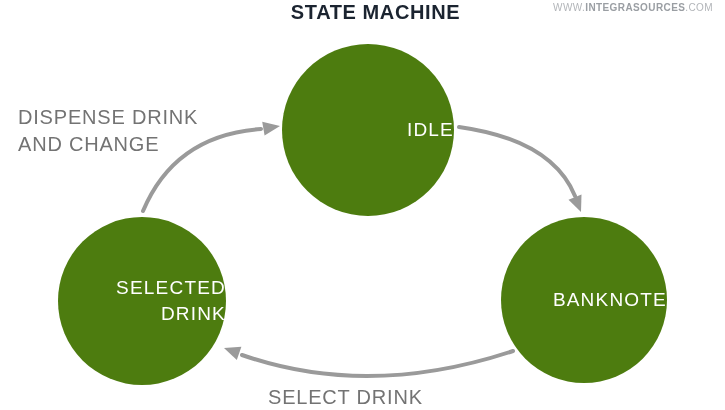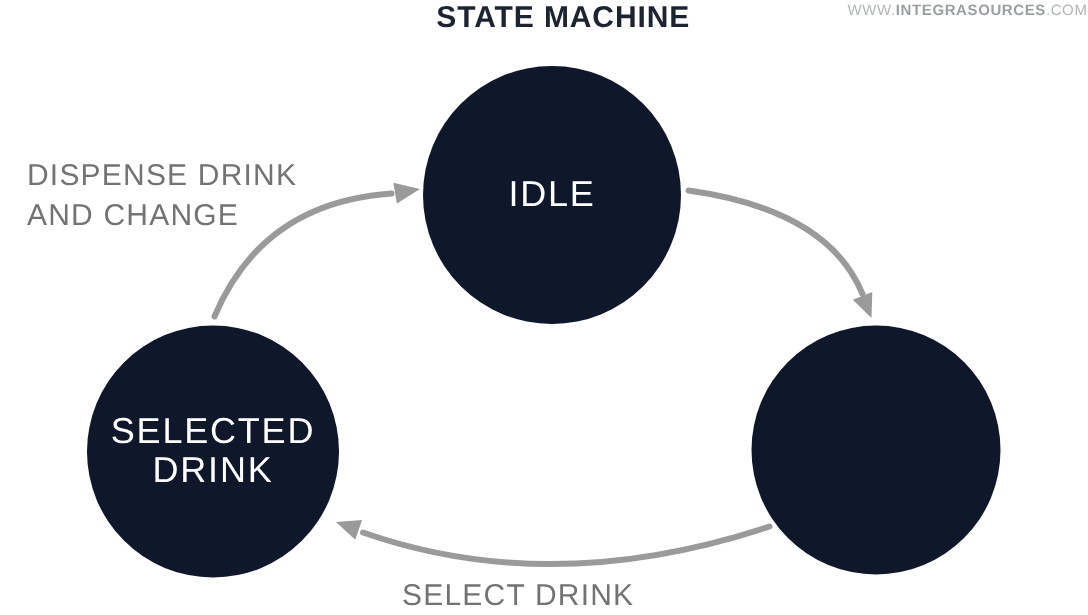--- a/index.html
+++ b/index.html
@@ -19,44 +19,44 @@
     text-align: center;
     font-size: 20px;
     font-weight: 800;
     letter-spacing: 0.6px;
     color: #1b2430;
     padding-left: 13px;
   }
   .watermark {
     position: absolute;
     top: 2px;
-    right: 0;
+    right: 12px;
     font-size: 10px;
     letter-spacing: 0.4px;
     color: #b2b5b9;
   }
   .watermark .wm-bold {
     font-weight: 700;
     color: #9a9ea3;
   }
   .arrow-layer {
     position: absolute;
     top: 0; left: 0;
     width: 725px; height: 410px;
   }
   .state {
     position: absolute;
     border-radius: 50%;
-    background: #0f172a;
+    background: #4d7c0f;
     display: flex;
     flex-direction: column;
-    align-items: center;
+    align-items: flex-end;
     justify-content: center;
     color: #ffffff;
-    font-size: 24px;
+    font-size: 19px;
     letter-spacing: 1.2px;
     line-height: 26px;
     text-align: center;
   }
   .s-idle { left: 282px; top: 44px; width: 172px; height: 172px; }
   .s-drink { left: 58px; top: 217px; width: 168px; height: 168px; }
   .s-banknote { left: 501px; top: 217px; width: 166px; height: 166px; }
   .tlabel {
     position: absolute;
     color: #737373;
@@ -94,20 +94,21 @@
       <path d="M 513 351 Q 368 399 242 355"></path>
       <path d="M 224 348 L 241.4 346.7 L 236.8 359.9 Z" fill="#9a9a9a" stroke="none"></path>
     </g>
   </svg>
 
   <div class="state s-idle">
     <span>IDLE</span>
   </div>
 
   <div class="state s-banknote">
+    <span>BANKNOTE</span>
   </div>
 
   <div class="state s-drink">
     <span>SELECTED</span>
     <span>DRINK</span>
   </div>
 
   <div class="tlabel t-dispense">
     <div>DISPENSE DRINK</div>
     <div>AND CHANGE</div>

